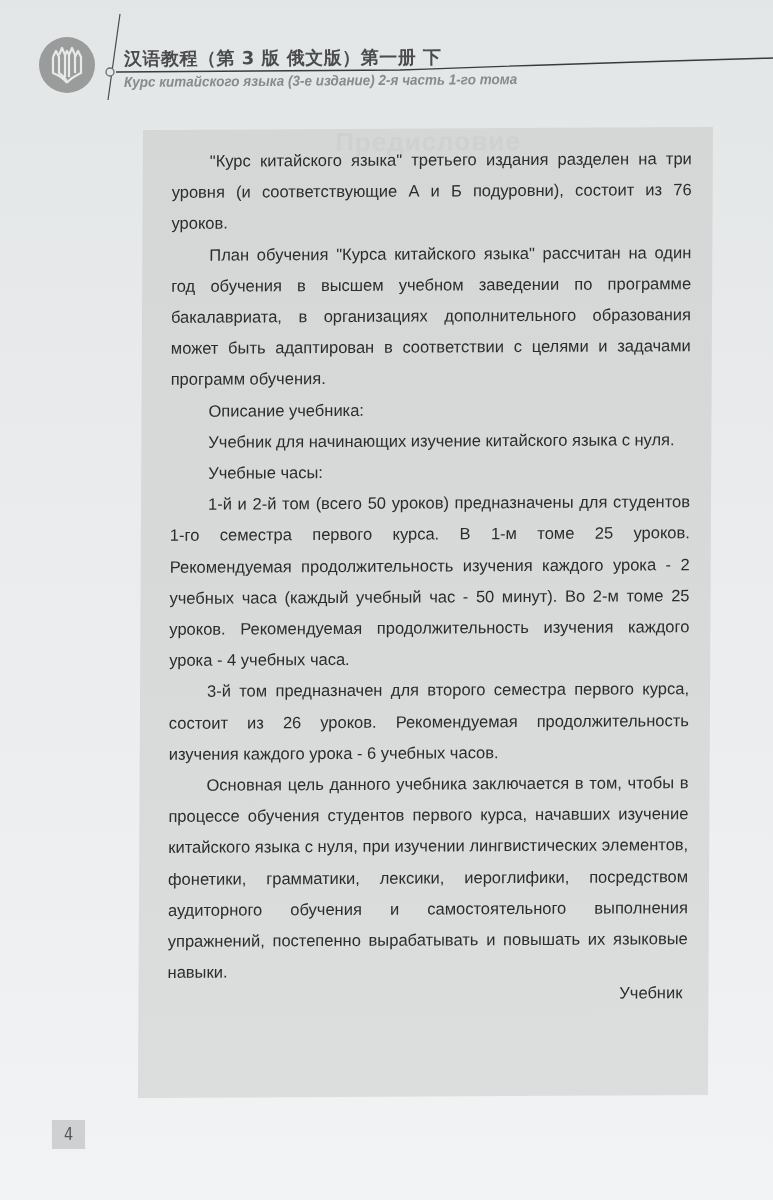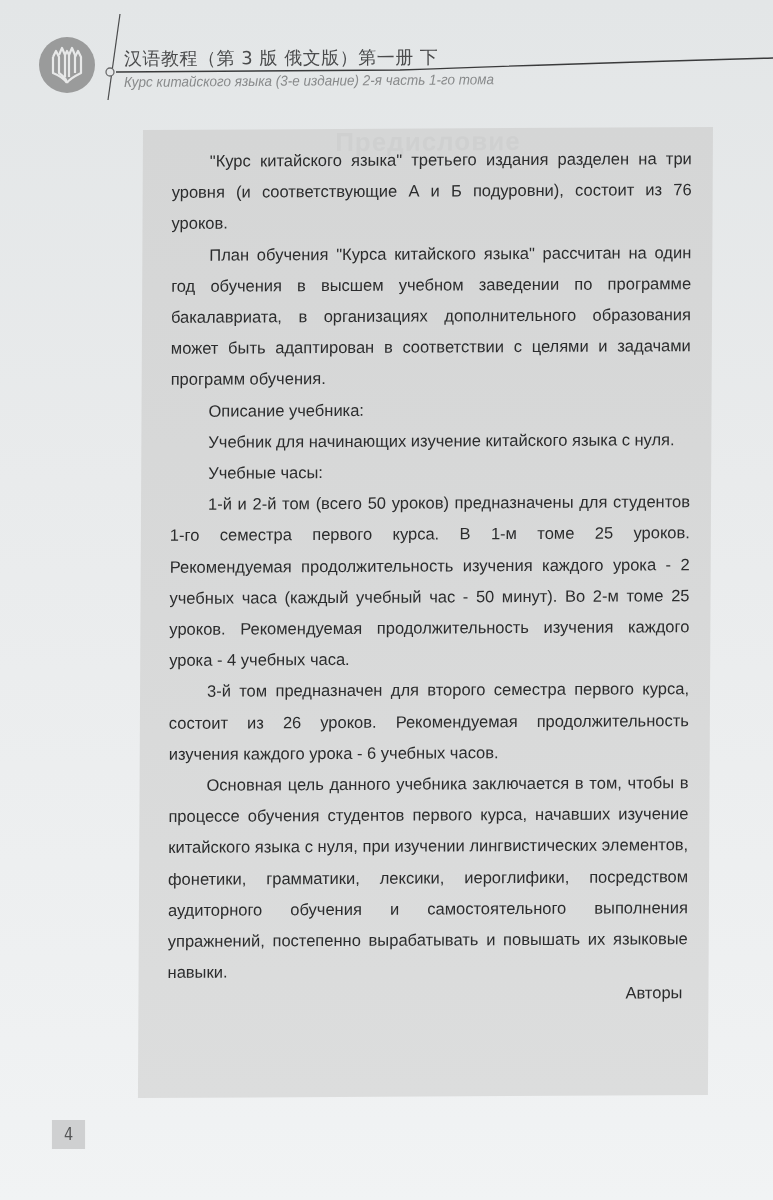--- a/index.html
+++ b/index.html
@@ -10,21 +10,21 @@
       width: 773px;
       height: 1200px;
       position: relative;
       overflow: hidden;
       background: linear-gradient(180deg, #e3e6e7 0%, #e9ebec 40%, #eef0f1 80%, #f1f3f4 100%);
       font-family: "Liberation Sans", "DejaVu Sans", sans-serif;
     }
     .page-header {
       position: absolute;
       left: 0; top: 0;
-      width: 773px; height: 120px;
+      width: 773px; height: 120px; font-weight: bold;
     }
     .logo {
       position: absolute;
       left: 39px; top: 37px;
       width: 56px; height: 56px;
       border-radius: 50%;
       background: #9a9b9b;
     }
     .logo svg { position: absolute; left: 0; top: 0; }
     .header-svg {
@@ -143,16 +143,16 @@
   <div class="text-block">
     <p class="para">"Курс китайского языка" третьего издания разделен на три уровня (и соответствующие А и Б подуровни), состоит из 76 уроков.</p>
     <p class="para">План обучения "Курса китайского языка" рассчитан на один год обучения в высшем учебном заведении по программе бакалавриата, в организациях дополнительного образования может быть адаптирован в соответствии с целями и задачами программ обучения.</p>
     <p class="para left-only">Описание учебника:</p>
     <p class="para left-only">Учебник для начинающих изучение китайского языка с нуля.</p>
     <p class="para left-only">Учебные часы:</p>
     <p class="para">1-й и 2-й том (всего 50 уроков) предназначены для студентов 1-го семестра первого курса. В 1-м томе 25 уроков. Рекомендуемая продолжительность изучения каждого урока - 2 учебных часа (каждый учебный час - 50 минут). Во 2-м томе 25 уроков. Рекомендуемая продолжительность изучения каждого урока - 4 учебных часа.</p>
     <p class="para">3-й том предназначен для второго семестра первого курса, состоит из 26 уроков. Рекомендуемая продолжительность изучения каждого урока - 6 учебных часов.</p>
     <p class="para">Основная цель данного учебника заключается в том, чтобы в процессе обучения студентов первого курса, начавших изучение китайского языка с нуля, при изучении лингвистических элементов, фонетики, грамматики, лексики, иероглифики, посредством аудиторного обучения и самостоятельного выполнения упражнений, постепенно вырабатывать и повышать их языковые навыки.</p>
   </div>
-  <div class="signature">Авторы</div>
+  <div class="signature">Учебник</div>
 </div>
 
 <div class="page-number">4</div>
 
 </body></html>

